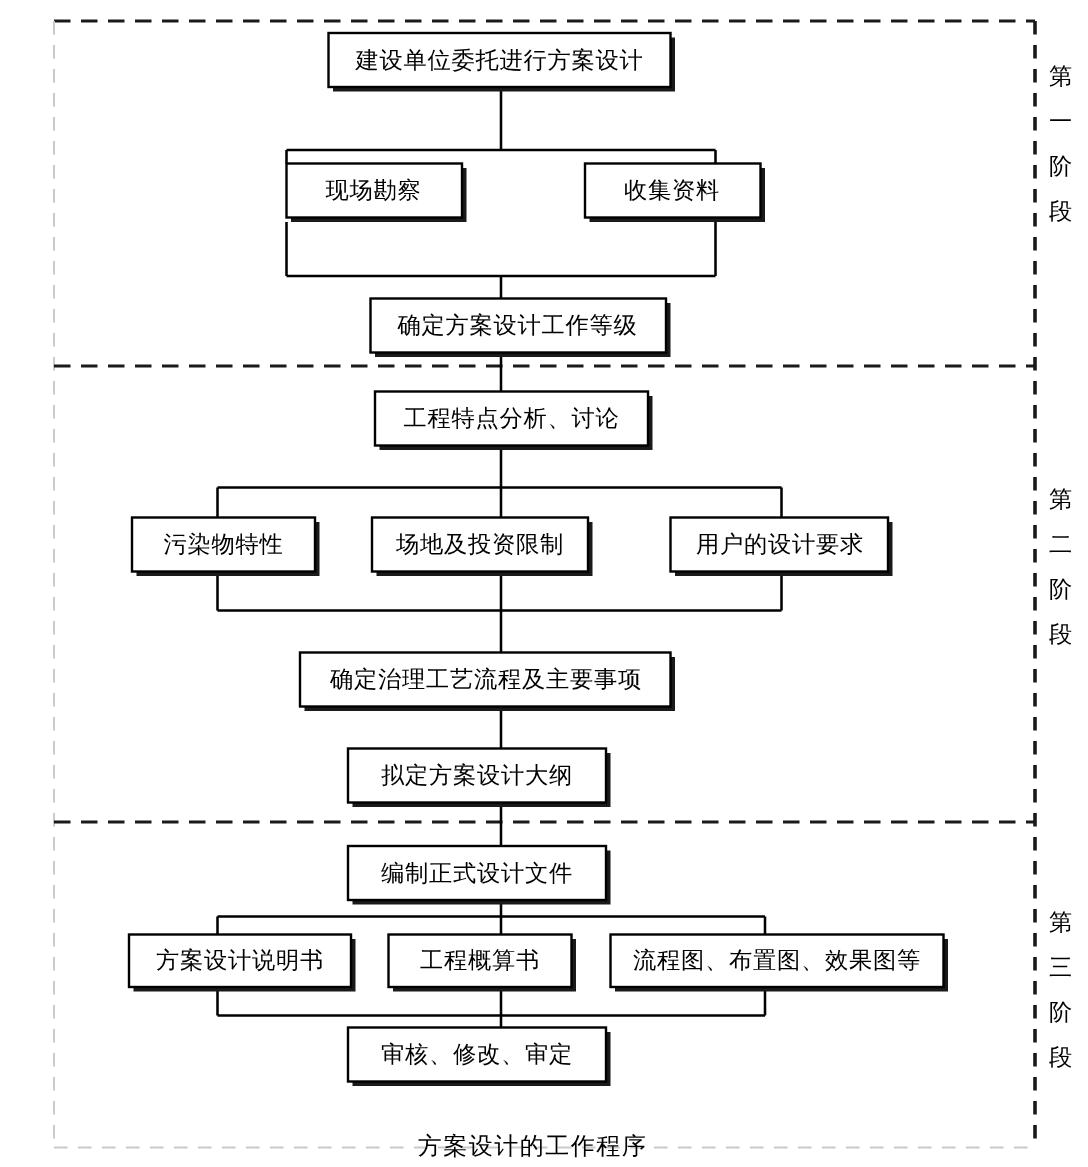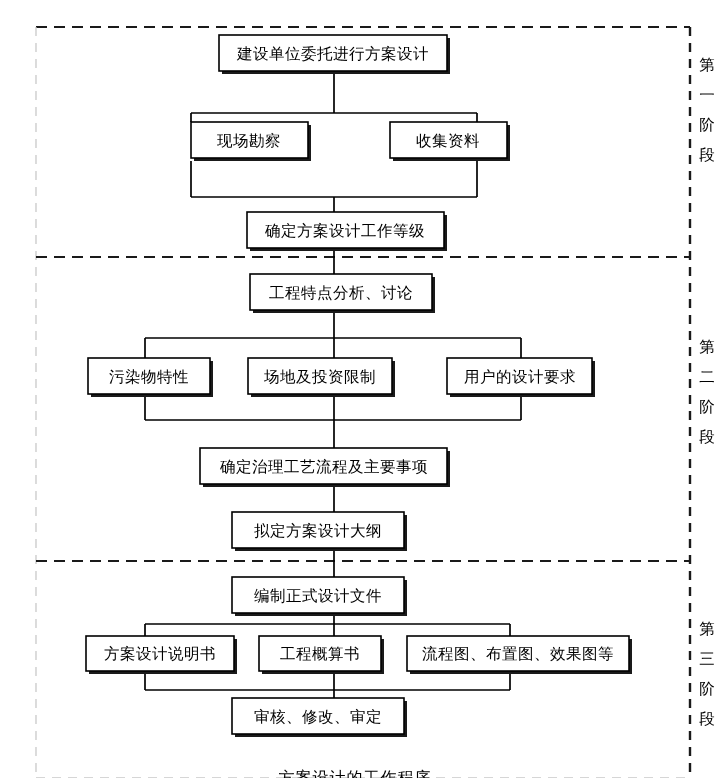--- a/index.html
+++ b/index.html
@@ -10,21 +10,21 @@
   body {
     width: 725px;
     height: 778px;
     font-family: "DejaVu Sans", "Liberation Sans", sans-serif;
     position: relative;
     overflow: hidden;
   }
   #chart-root {
     position: absolute;
     left: 0;
-    top: 16px;
+    top: 3px;
     width: 725px;
     height: 649px;
   }
   svg {
     display: block;
   }
   .box-rect {
     fill: #ffffff;
     stroke: #000000;
     stroke-width: 1.6;

